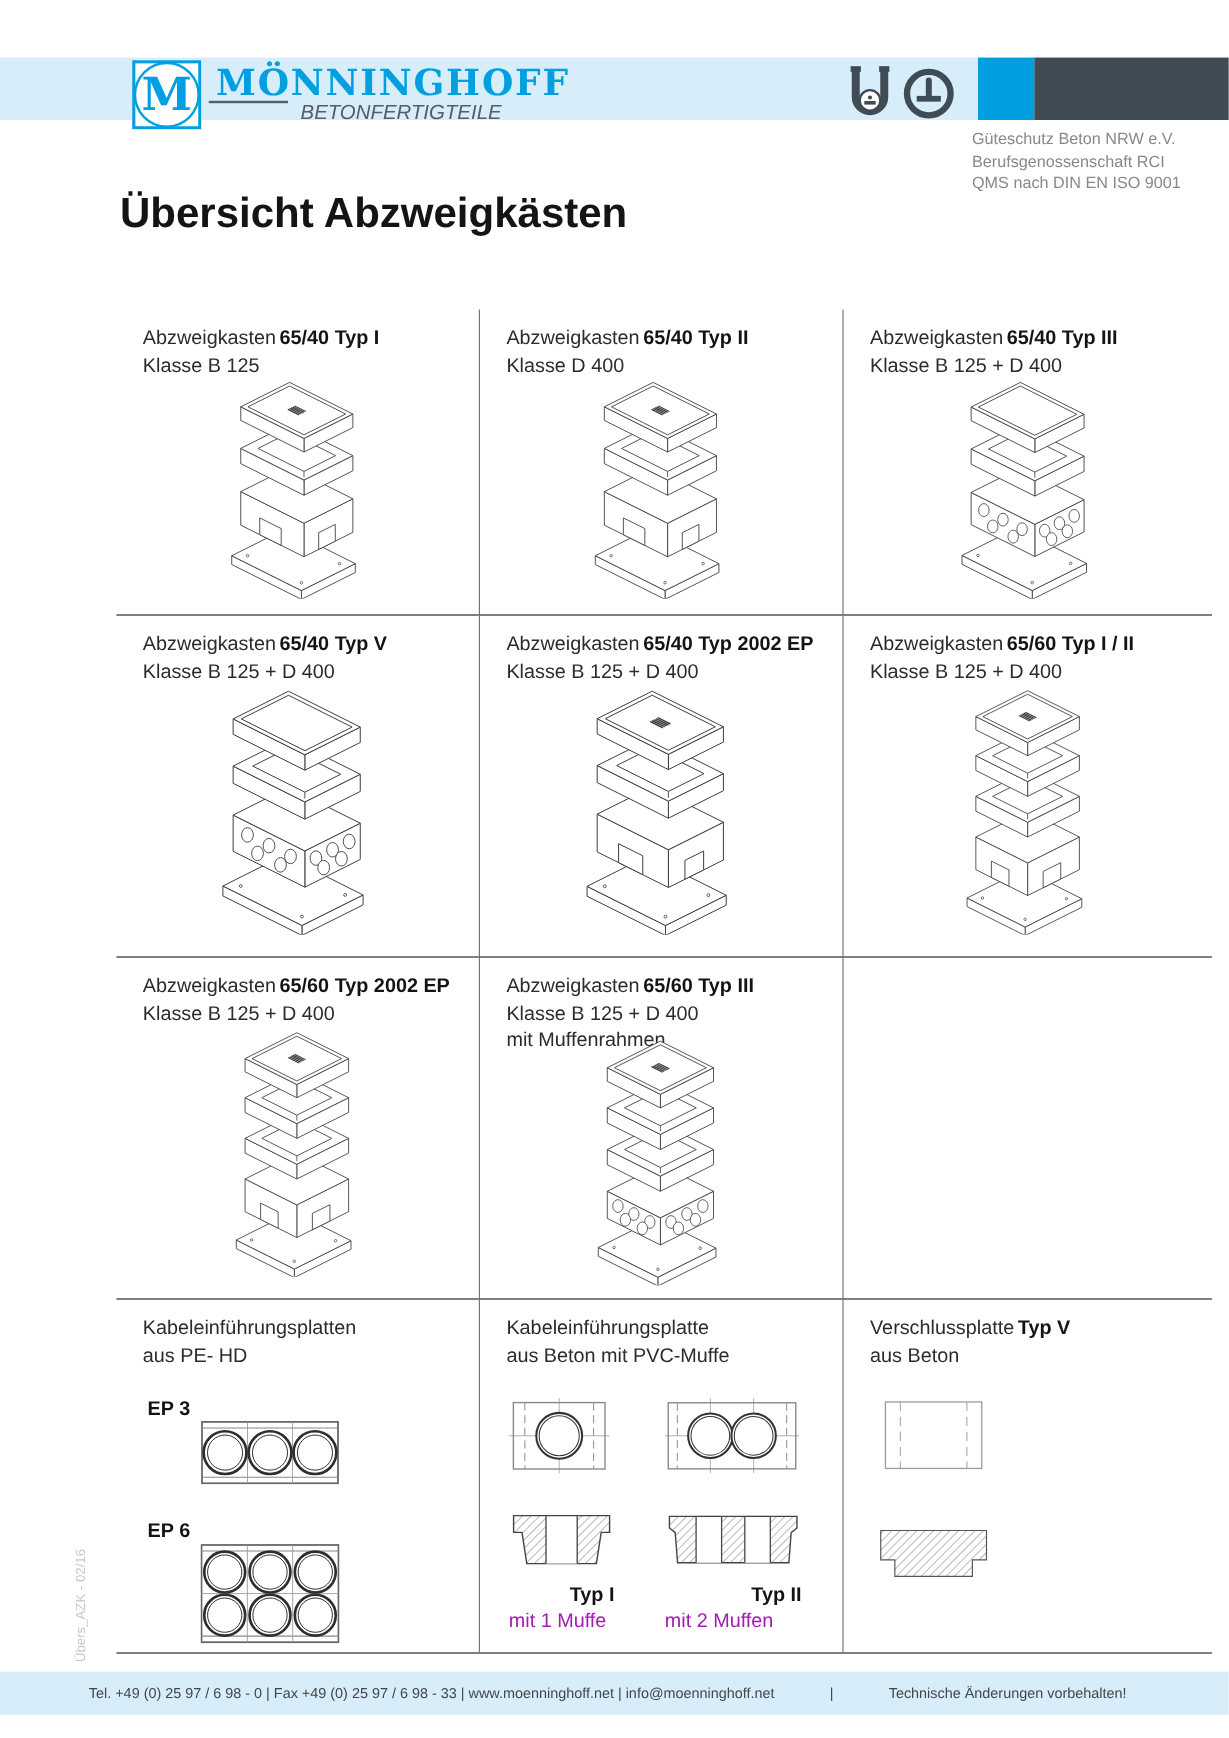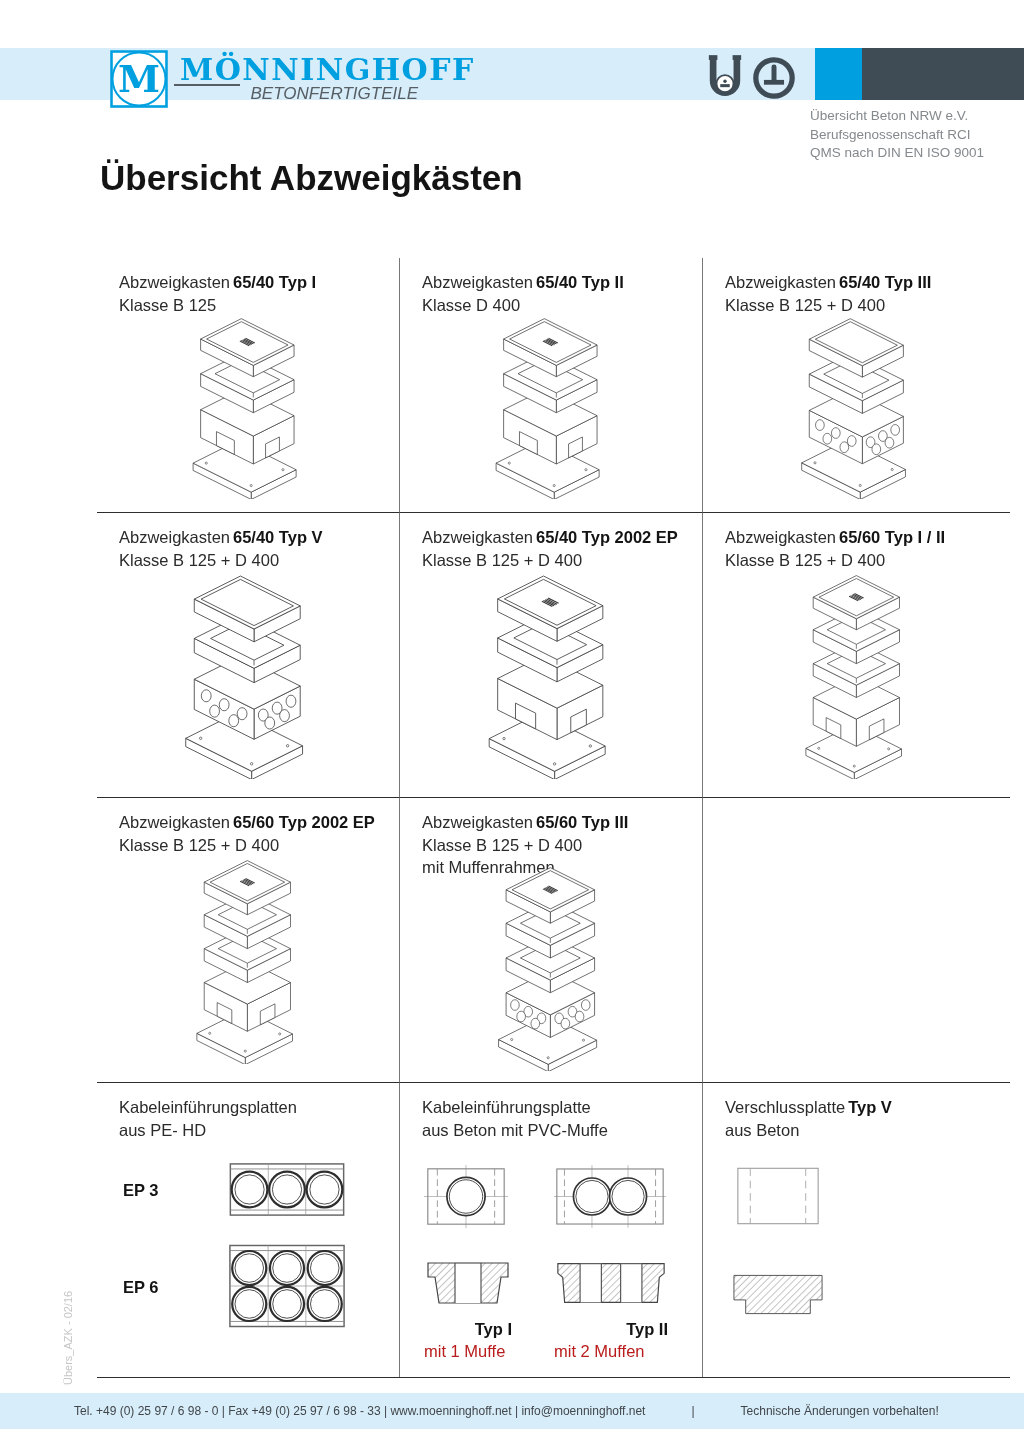--- a/index.html
+++ b/index.html
@@ -29,32 +29,32 @@
   .cell{overflow:hidden;}
   .cell.bl{border-left:1px solid #777;}
   .cell.bt{border-top:1.5px solid #2e2e2e;}
   .cl{padding:13px 10px 0 22px;font-size:16.5px;line-height:22.5px;color:#2b2b2b;}
   .cl b{margin-left:3px;color:#141414;}
   .iso-wrap{display:flex;justify-content:center;}
   .iso{width:252px;height:183px;}
   .rowb .iso{height:206px;margin-top:2px;}
 
   
-  .ep-row{display:flex;align-items:center;margin:22px 0 0 26px;}
+  .ep-row{display:flex;align-items:flex-start;margin:22px 0 0 26px;flex-direction:column;}
   .ep-row + .ep-row{margin-top:28px;}
   .ep-label{font-weight:bold;font-size:16.5px;width:62px;padding-top:2px;color:#141414;}
   .ep3-svg{width:116px;height:53px;margin-left:44px;}
   .ep6-svg{width:116px;height:84px;margin-left:44px;}
   .muffe-wrap{display:flex;gap:42px;margin:24px 0 0 24px;}
   .m-plan1{width:84px;height:63px;display:block;}
   .m-plan2{width:112px;height:63px;display:block;}
   .m-sect{width:88px;height:46px;margin-top:32px;display:block;}
   .m-sect2{width:114px;height:46px;margin-top:32px;display:block;}
   .mlab{font-weight:bold;font-size:16.5px;margin-top:14px;color:#141414;text-align:right;}
-  .msub{font-size:16.5px;color:#b91c1c;margin-top:3px;}
+  .msub{font-size:16.5px;color:#a21caf;margin-top:3px;}
   .v-plan{width:86px;height:62px;margin:24px 0 0 32px;display:block;}
   .v-sect{width:94px;height:44px;margin:46px 0 0 28px;display:block;}
 
   .side-note{position:absolute;left:62px;top:1385px;transform:rotate(-90deg);
              transform-origin:0 0;font-size:11px;color:#c6c6c6;white-space:nowrap;}
   .footer{position:absolute;left:0;top:1393px;width:1024px;height:36px;background:#d7edf9;
           display:flex;align-items:center;font-size:12px;color:#41464b;}
   .footer .contact{margin-left:74px;}
   .footer .divider{margin:0 46px;}
 </style>
@@ -97,21 +97,21 @@
   <svg width="44" height="44" viewBox="0 0 46 46">
     <circle cx="23" cy="23" r="19" fill="none" stroke="#3f4b55" stroke-width="5.5"></circle>
     <circle cx="23" cy="11.5" r="2.6" fill="#3f4b55"></circle>
     <rect x="20.4" y="12" width="5.2" height="14" fill="#3f4b55"></rect>
     <rect x="12.5" y="25" width="21" height="5" fill="#3f4b55"></rect>
   </svg>
 </div>
 <div class="block-cyan"></div>
 <div class="block-dark"></div>
 <div class="cert-text">
-  <div>Übersicht Beton NRW e.V.</div>
+  <div>Güteschutz Beton NRW e.V.</div>
   <div>Berufsgenossenschaft RCI</div>
   <div>QMS nach DIN EN ISO 9001</div>
 </div>
 <div class="title">Übersicht Abzweigkästen</div>
 
 <div class="grid">
 
   <div class="cell rowa">
     <div class="cl">
       <div class="l1"><span>Abzweigkasten</span><b>65/40 Typ I</b></div>

